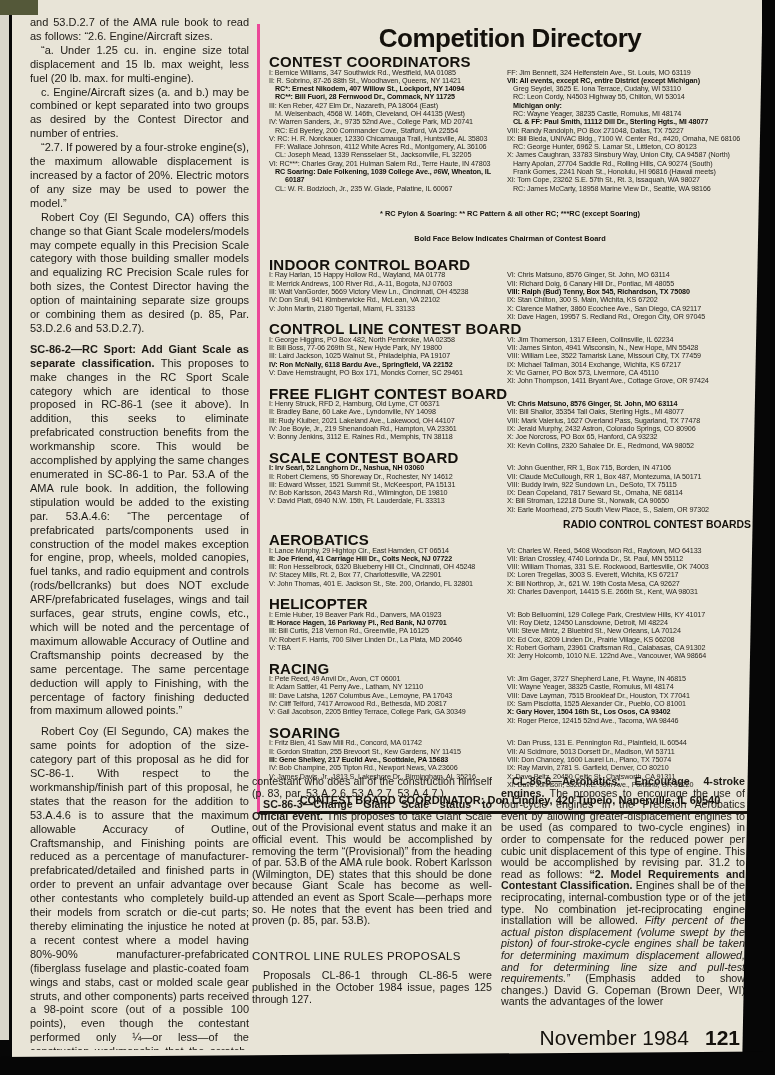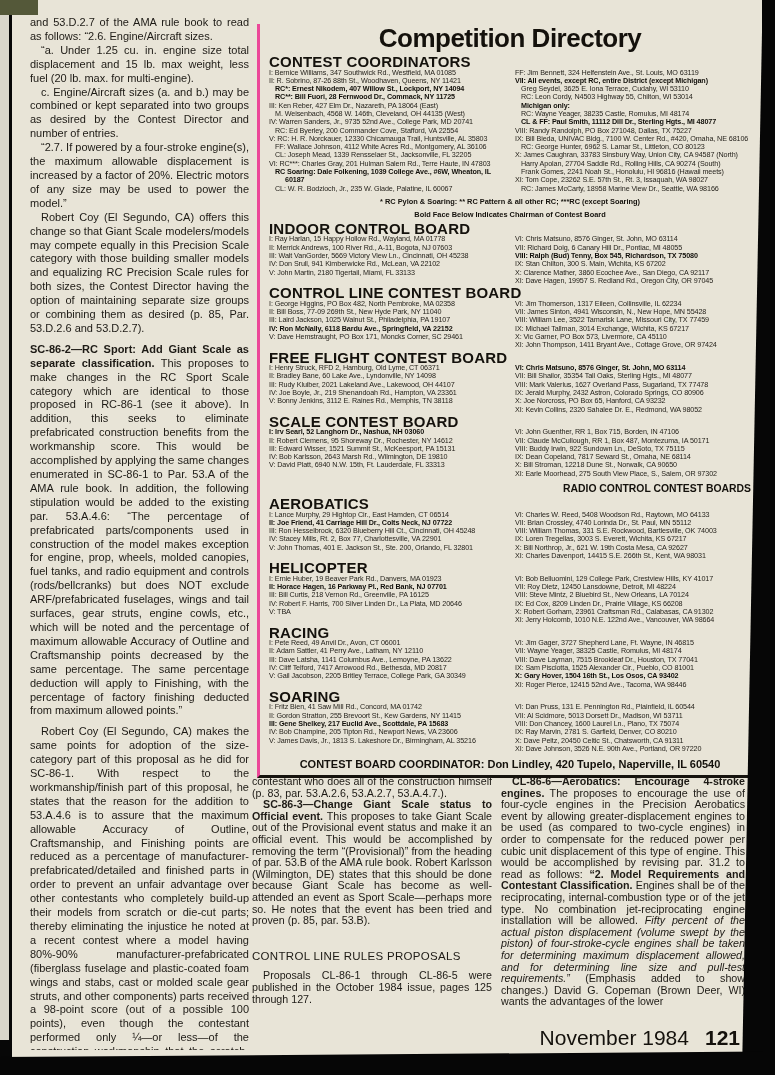--- a/index.html
+++ b/index.html
@@ -36,29 +36,29 @@
     position:absolute;left:245px;top:24px;width:494px;box-sizing:border-box;
     border-left:3px solid #ec4899;border-bottom:3px solid #16130e;
     padding:0 0 5px 9px;
   }
   .dir-title{
     font-size:26px;line-height:28px;font-weight:800;letter-spacing:-0.5px;
     text-align:center;margin:0 0 4px 0;color:#14110c;
   }
   .dir-section{margin-bottom:2px}
   .dir-head{font-size:15px;line-height:11.5px;font-weight:bold;letter-spacing:0.2px;color:#14110c;margin:0 0 1px 0}
-  .dir-cols{display:flex;gap:8px}
+  .dir-cols{display:flex;}
   .dir-col{width:238px;flex:0 0 auto}
   .dir-entry{
     font-size:7.2px;line-height:8.3px;letter-spacing:-0.1px;color:#201d17;
     padding-left:10px;text-indent:-10px;
   }
   .dir-entry.b{font-weight:bold;color:#110f0a}
   .dir-entry.i1{margin-left:6px}
-  .dir-note{font-size:7.4px;line-height:9px;font-weight:bold;text-align:center;margin:4px 0;color:#14110c}
+  .dir-note{font-size:7.4px;line-height:9px;font-weight:bold;text-align:center;margin:16px 0;color:#14110c}
   .dir-divider{font-size:10.4px;font-weight:bold;text-align:right;margin:5px 0 4px 0;color:#14110c}
   .dir-coordinator{font-size:11px;font-weight:bold;text-align:center;margin-top:5px;color:#14110c}
 
   
   .col-a,.col-b{
     position:absolute;top:776px;font-size:10.7px;line-height:11.6px;text-align:justify;
   }
   .col-a{left:240px;width:240px}
   .col-b{left:489px;width:244px}
   .sub-head{font-size:11.5px;letter-spacing:0.3px;font-weight:normal;margin:24px 0 8px 0}
@@ -143,21 +143,21 @@
               <div class="dir-entry">X: Clarence Mather, 3860 Ecochee Ave., San Diego, CA 92117</div>
               <div class="dir-entry">XI: Dave Hagen, 19957 S. Redland Rd., Oregon City, OR 97045</div>
             </div>
           </div>
         </div>
         <div class="dir-section">
           <div class="dir-head">CONTROL LINE CONTEST BOARD</div>
           <div class="dir-cols">
             <div class="dir-col">
               <div class="dir-entry">I: George Higgins, PO Box 482, North Pembroke, MA 02358</div>
-              <div class="dir-entry">II: Bill Boss, 77-09 269th St., New Hyde Park, NY 11040</div>
+              <div class="dir-entry">II: Bill Boss, 77-06 269th St., New Hyde Park, NY 19800</div>
               <div class="dir-entry">III: Laird Jackson, 1025 Walnut St., Philadelphia, PA 19107</div>
               <div class="dir-entry b">IV: Ron McNally, 6118 Bardu Ave., Springfield, VA 22152</div>
               <div class="dir-entry">V: Dave Hemstraught, PO Box 171, Moncks Corner, SC 29461</div>
             </div>
             <div class="dir-col">
               <div class="dir-entry">VI: Jim Thomerson, 1317 Eileen, Collinsville, IL 62234</div>
               <div class="dir-entry">VII: James Sinton, 4941 Wisconsin, N., New Hope, MN 55428</div>
               <div class="dir-entry">VIII: William Lee, 3522 Tamarisk Lane, Missouri City, TX 77459</div>
               <div class="dir-entry">IX: Michael Tallman, 3014 Exchange, Wichita, KS 67217</div>
               <div class="dir-entry">X: Vic Garner, PO Box 573, Livermore, CA 45110</div>
@@ -245,21 +245,21 @@
               <div class="dir-entry">XI: Jerry Holcomb, 1010 N.E. 122nd Ave., Vancouver, WA 98664</div>
             </div>
           </div>
         </div>
         <div class="dir-section">
           <div class="dir-head">RACING</div>
           <div class="dir-cols">
             <div class="dir-col">
               <div class="dir-entry">I: Pete Reed, 49 Anvil Dr., Avon, CT 06001</div>
               <div class="dir-entry">II: Adam Sattler, 41 Perry Ave., Latham, NY 12110</div>
-              <div class="dir-entry">III: Dave Latsha, 1141 Columbus Ave., Lemoyne, PA 13622</div>
+              <div class="dir-entry">III: Dave Latsha, 1267 Columbus Ave., Lemoyne, PA 17043</div>
               <div class="dir-entry">IV: Cliff Telford, 7417 Arrowood Rd., Bethesda, MD 20817</div>
               <div class="dir-entry">V: Gail Jacobson, 2205 Britley Terrace, College Park, GA 30349</div>
             </div>
             <div class="dir-col">
               <div class="dir-entry">VI: Jim Gager, 3727 Shepherd Lane, Ft. Wayne, IN 46815</div>
               <div class="dir-entry">VII: Wayne Yeager, 38325 Castle, Romulus, MI 48174</div>
               <div class="dir-entry">VIII: Dave Layman, 7515 Brookleaf Dr., Houston, TX 77041</div>
               <div class="dir-entry">IX: Sam Pisciotta, 1525 Alexander Cir., Pueblo, CO 81001</div>
               <div class="dir-entry b">X: Gary Hover, 1504 16th St., Los Osos, CA 93402</div>
               <div class="dir-entry">XI: Roger Pierce, 12415 52nd Ave., Tacoma, WA 98446</div>

